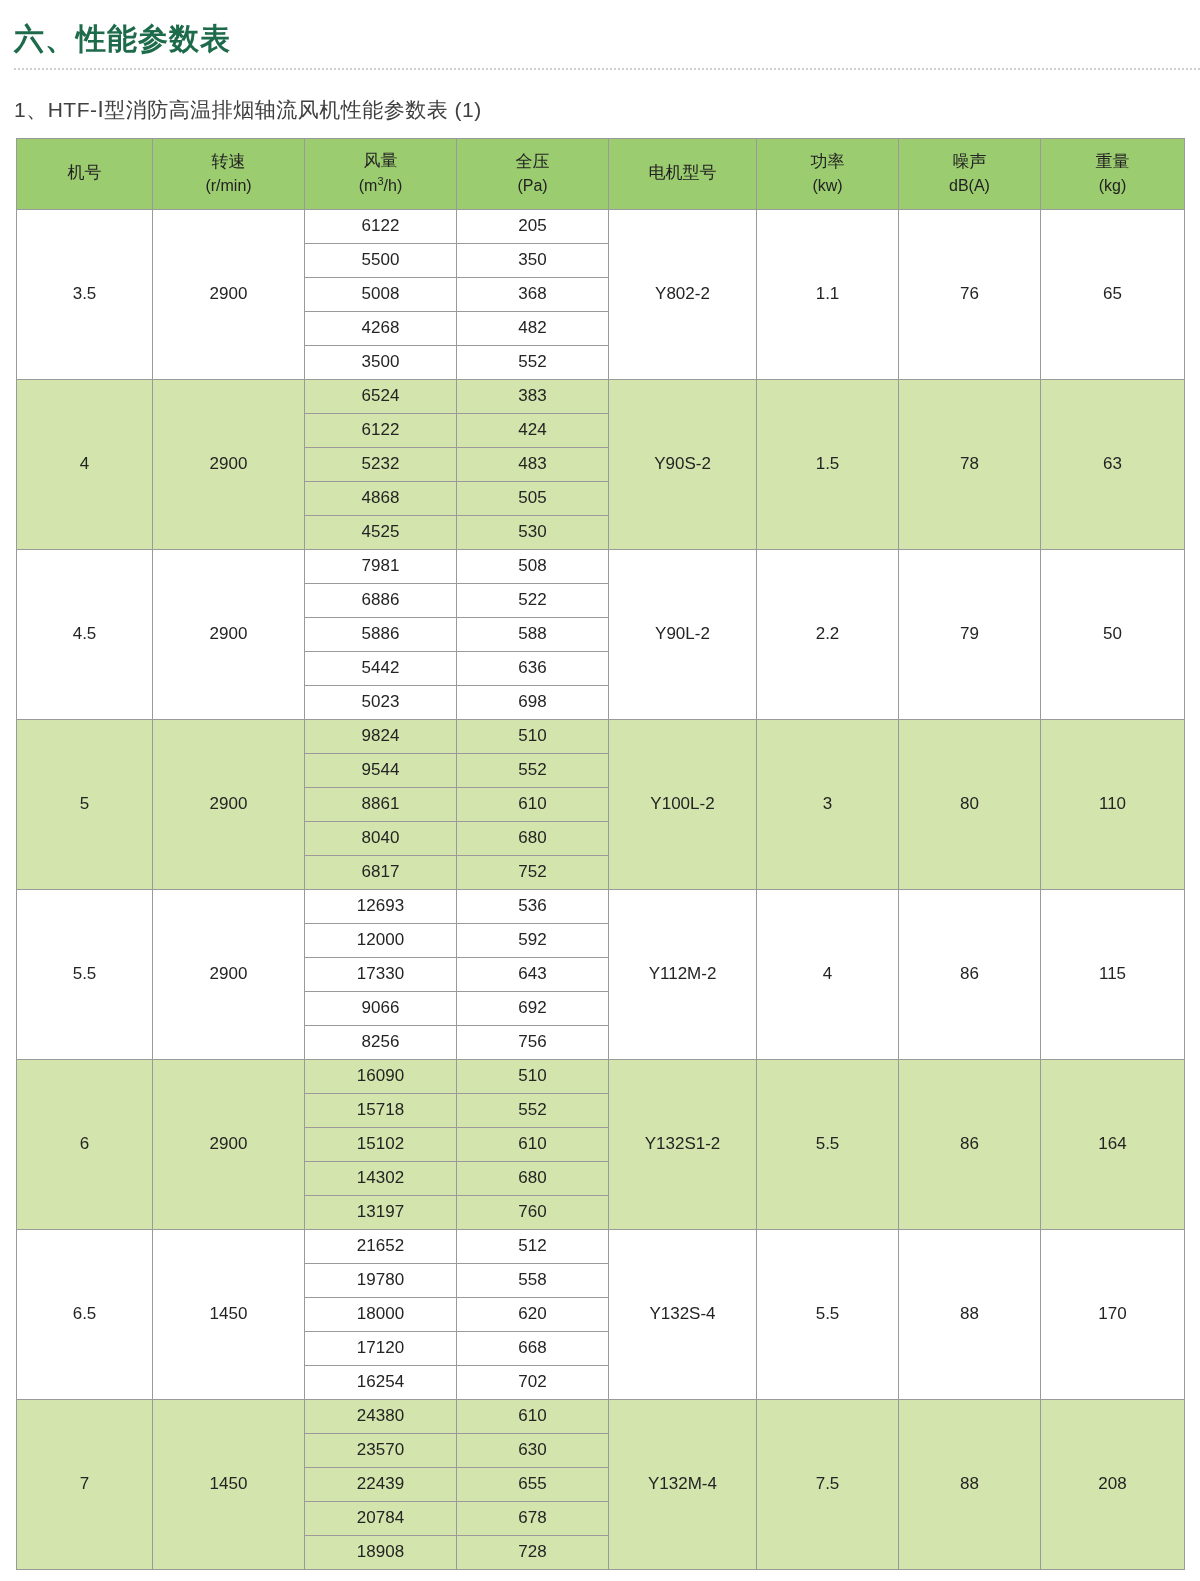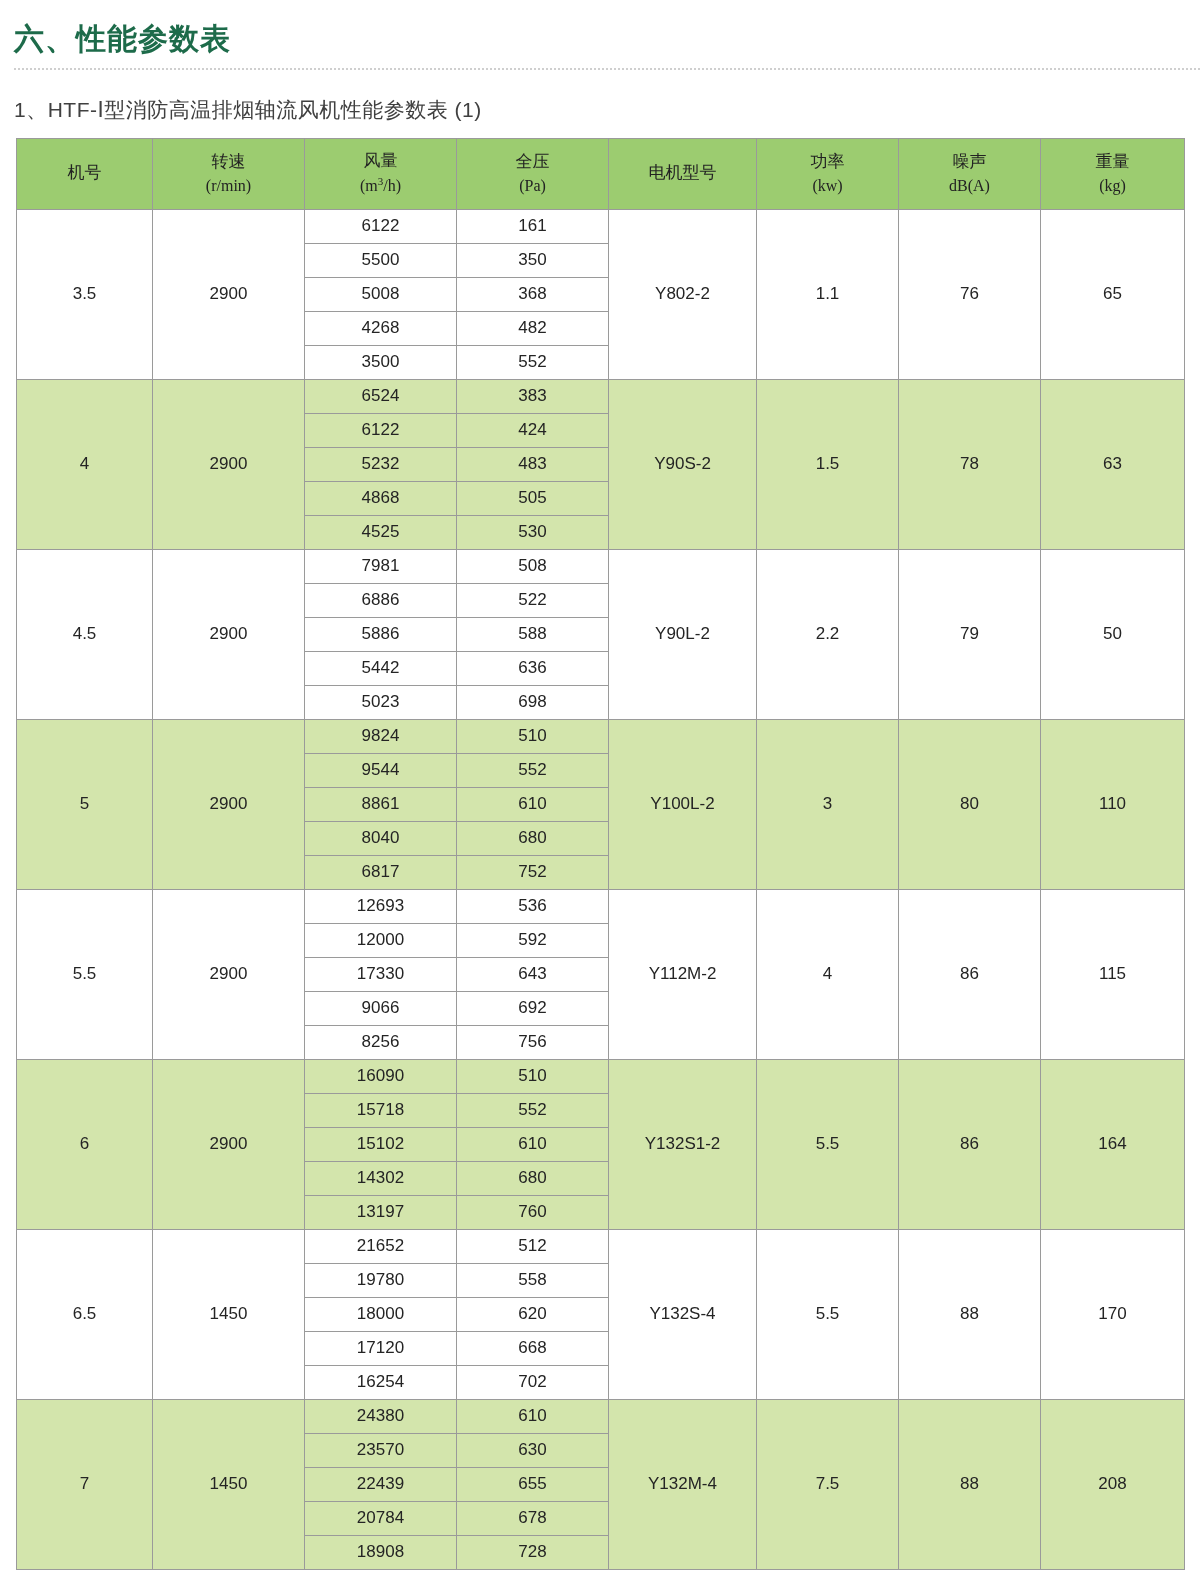--- a/index.html
+++ b/index.html
@@ -72,21 +72,20 @@
     background: #9ccc70;
     height: 70px;
     font-size: 17px;
     color: #222;
     line-height: 1.45;
     border-color: #7ba95a;
   }
   thead th .unit {
     display: block;
     font-size: 16px;
-    font-family: Liberation Serif, serif;
   }
   thead th .unit sup {
     font-size: 11px;
     vertical-align: super;
   }
 
   tbody td {
     height: 33px;
   }
   tr.shaded td {
@@ -135,21 +134,21 @@
             <th><span>功率</span><span class="unit">(kw)</span></th>
             <th><span>噪声</span><span class="unit">dB(A)</span></th>
             <th><span>重量</span><span class="unit">(kg)</span></th>
           </tr>
       </thead>
       <tbody id="table-body">
           <tr>
             <td rowspan="5">3.5</td>
             <td rowspan="5">2900</td>
             <td>6122</td>
-            <td>161</td>
+            <td>205</td>
             <td rowspan="5">Y802-2</td>
             <td rowspan="5">1.1</td>
             <td rowspan="5">76</td>
             <td rowspan="5">65</td>
           </tr>
           <tr>
             <td>5500</td>
             <td>350</td>
           </tr>
           <tr>

